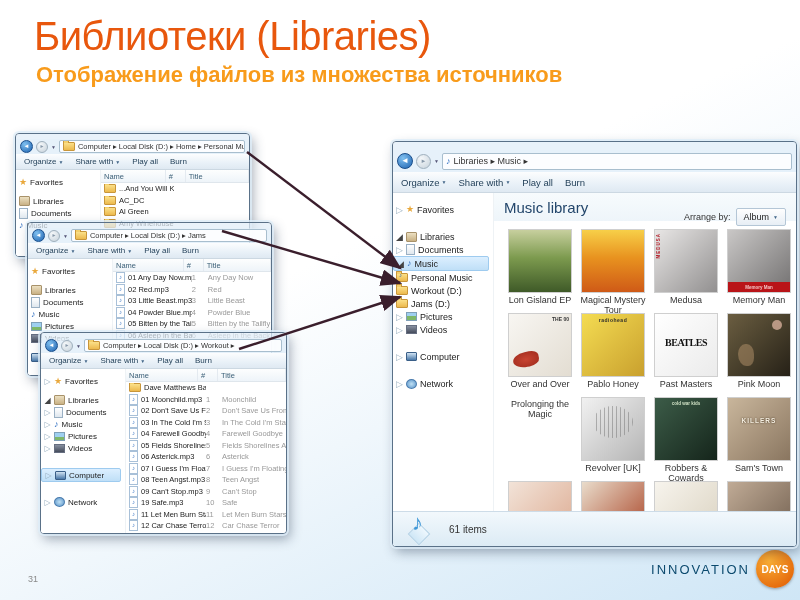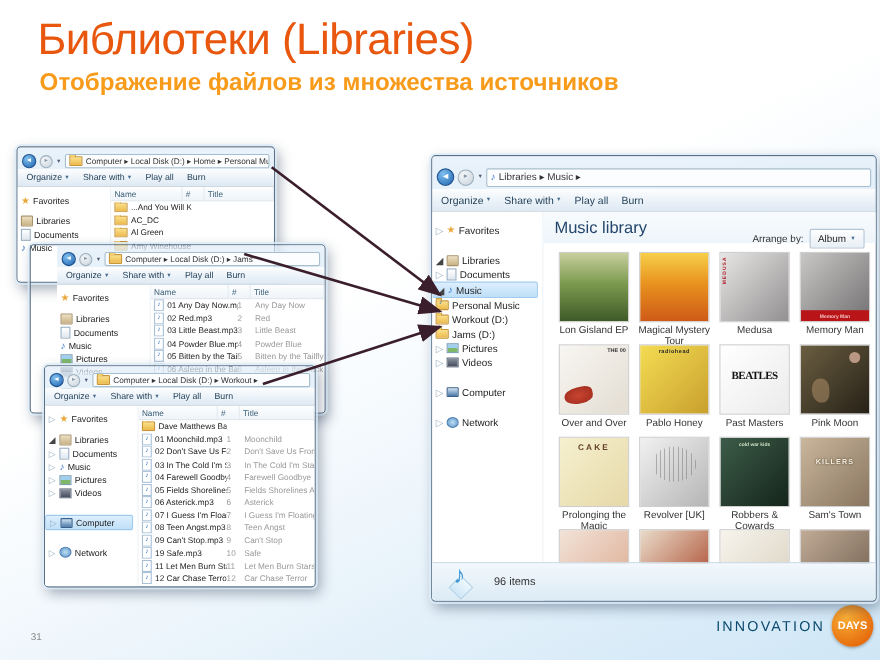--- a/index.html
+++ b/index.html
@@ -122,21 +122,21 @@
     display:flex;align-items:center;gap:16px;padding-left:14px;}
   .status-icon{position:relative;width:26px;height:26px;}
   .status-icon .diamond{position:absolute;left:4px;bottom:0;width:14px;height:14px;transform:rotate(45deg);
     background:linear-gradient(#eef7fd,#cfe7f6);border:1px solid #b5d2e6;}
   .status-icon .note8{position:absolute;left:5px;top:-6px;font-size:22px;color:#3f98d8;}
   .status-text{font-size:10px;color:#333;}
   
   .arrows{position:absolute;left:0;top:0;z-index:40;pointer-events:none;}
   
   #win1{left:15px;top:133px;width:233px;height:122px;z-index:1;}
-  #win2{left:27px;top:222px;width:243px;height:152px;z-index:2;padding-left:24px;}
+  #win2{left:27px;top:222px;width:243px;height:152px;z-index:2;}
   #win3{left:40px;top:332px;width:245px;height:200px;z-index:3;}
   #libwin{left:392px;top:141px;width:403px;height:404px;z-index:4;}
 </style>
 </head>
 <body>
 
 <div class="slide-title">Библиотеки (Libraries)</div>
 <div class="slide-subtitle">Отображение файлов из множества источников</div>
 <div class="page-num">31</div>
 <div class="logo">
@@ -688,23 +688,20 @@
             <div class="cap">Past Masters</div>
           </div>
         <div class="alb">
             <div class="cover" style="background: linear-gradient(135deg, rgb(107, 94, 65), rgb(38, 33, 23));">
               <span class="acc pm1"></span>
               <span class="acc pm2"></span>
             </div>
             <div class="cap">Pink Moon</div>
           </div>
         <div class="alb">
-            <div class="cover" style="background: linear-gradient(135deg, rgb(246, 240, 207), rgb(230, 217, 168));">
-              <span class="ctext cake" style="color: rgb(99, 64, 42);">CAKE</span>
-            </div>
             <div class="cap">Prolonging the Magic</div>
           </div>
         <div class="alb">
             <div class="cover" style="background: linear-gradient(135deg, rgb(241, 241, 241), rgb(181, 181, 181));">
               <span class="acc rv1"></span>
             </div>
             <div class="cap">Revolver [UK]</div>
           </div>
         <div class="alb">
             <div class="cover" style="background: linear-gradient(135deg, rgb(60, 92, 72), rgb(21, 37, 27));">
@@ -731,21 +728,21 @@
             <div class="cover" style="background: linear-gradient(135deg, rgb(192, 171, 150), rgb(111, 93, 77));"></div>
           </div>
       </div>
     </div>
   </div>
   <div class="statusbar">
     <span class="status-icon">
         <span class="diamond"></span>
         <span class="note8">♪</span>
       </span>
-    <span class="status-text">96 items</span>
+    <span class="status-text">61 items</span>
   </div>
 </div>
 
 <svg class="arrows" width="800" height="600" viewBox="0 0 800 600">
   <defs>
     <marker id="ah" markerWidth="9" markerHeight="7" refX="8" refY="3.5" orient="auto">
       <path d="M0,0 L9,3.5 L0,7 z" fill="#3a1e2c"></path>
     </marker>
   </defs>
   <line x1="247" y1="152" x2="400" y2="268" stroke="#3a1e2c" stroke-width="2.4" marker-end="url(#ah)"></line>

